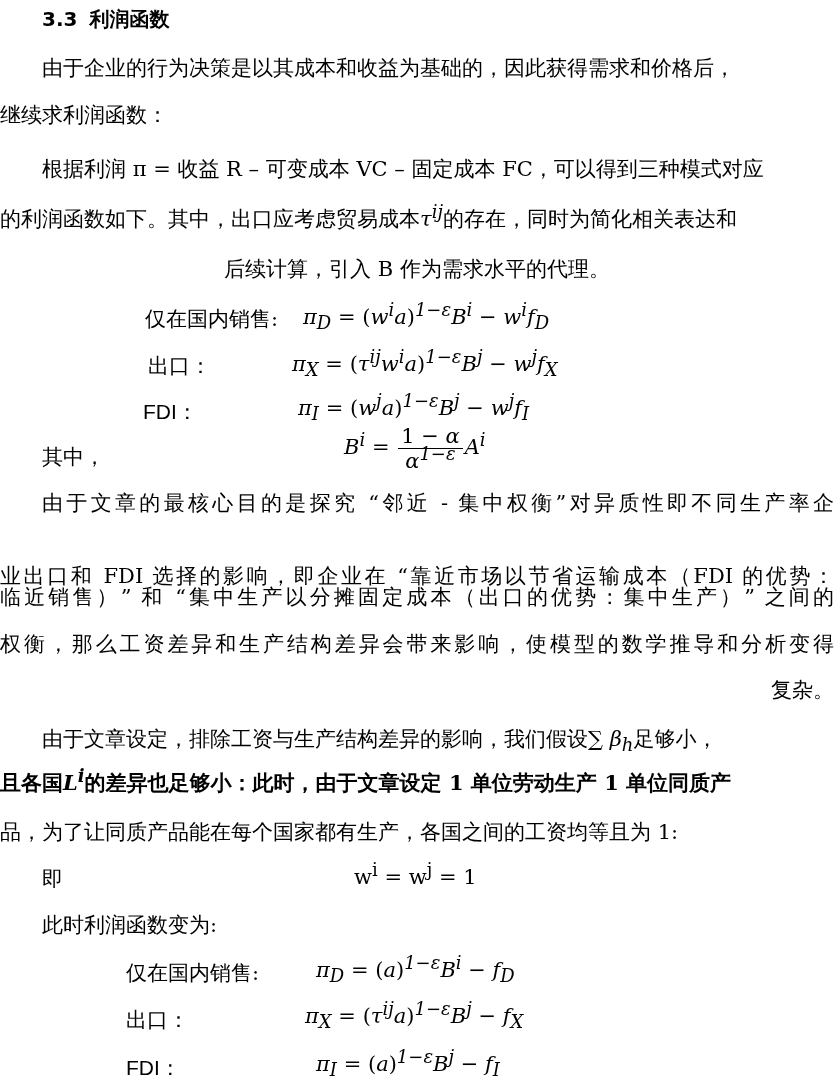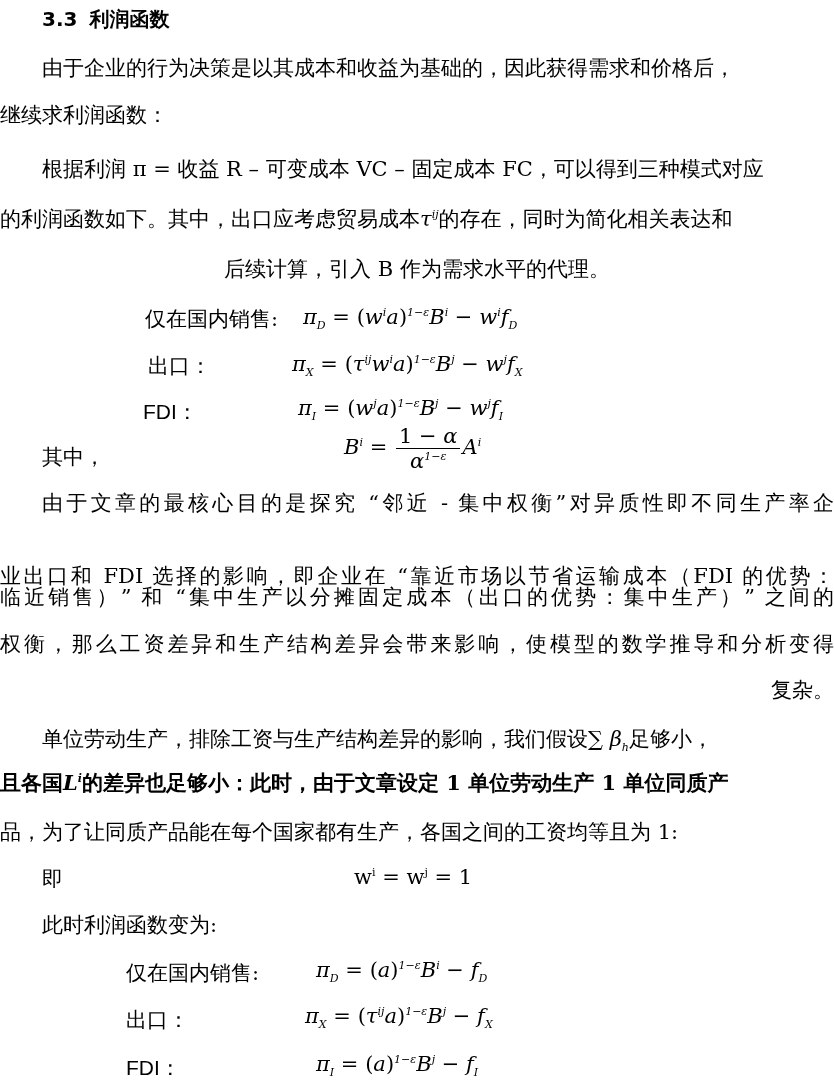--- a/index.html
+++ b/index.html
@@ -11,21 +11,21 @@
     .abs { position: absolute; white-space: nowrap; }
     .heading { left: 42px; top: 6px; font-family: "DejaVu Sans", "Liberation Sans", sans-serif; font-weight: bold; font-size: 20px; }
     .heading .num { margin-right: 12px; }
     .line { left: 0; width: 834px; line-height: 28px; }
     .indent { padding-left: 42px; box-sizing: border-box; }
     .justify { text-align: justify; text-align-last: justify; }
     .math { font-family: "DejaVu Serif", "Liberation Serif", serif; font-style: italic; }
     .math .up { font-style: normal; }
     .lbl { font-family: "DejaVu Serif", serif; }
     .lbl-sans { font-family: "Liberation Sans", sans-serif; }
-    sup, sub { font-size: 11px; line-height: 0; margin-top: 12px; }
+    sup, sub { font-size: 18px; line-height: 0; margin-top: 12px; }
     .frac { display: inline-block; vertical-align: middle; text-align: center; margin: 0 2px; }
     .frac .n { display: block; border-bottom: 1.5px solid #000; padding: 0 3px; font-style: normal; }
     .frac .d { display: block; padding: 0 3px; }
   </style>
 </head>
 <body>
 
 <div class="abs heading">
   <span class="num">3.3</span><span>利润函数</span>
 </div>
@@ -59,21 +59,21 @@
   B<sup>i</sup> <span class="up">=</span> <span class="frac"><span class="n">1 − <i>α</i></span><span class="d"><i>α</i><sup>1−ε</sup></span></span>A<sup>i</sup>
 </div>
 
 <div class="abs line indent justify" style="top:489px;">由于文章的最核心目的是探究 “邻近 - 集中权衡”对异质性即不同生产率企</div>
 <div class="abs line justify" style="top:540px;margin-top:22px;">业出口和  FDI  选择的影响，即企业在 “靠近市场以节省运输成本（FDI  的优势：</div>
 <div class="abs line justify" style="top:583px;">临近销售）” 和 “集中生产以分摊固定成本（出口的优势：集中生产）” 之间的</div>
 <div class="abs line justify" style="top:630px;">权衡，那么工资差异和生产结构差异会带来影响，使模型的数学推导和分析变得</div>
 <div class="abs line" style="top:676px;text-align:right;">复杂。</div>
 
 <div class="abs line indent" style="top:725px;">
-  <span>单位劳动生产，排除工资与生产结构差异的影响，我们假设</span><span class="math"><span class="up">∑</span> β<sub>h</sub></span><span>足够小，</span>
+  <span>由于文章设定，排除工资与生产结构差异的影响，我们假设</span><span class="math"><span class="up">∑</span> β<sub>h</sub></span><span>足够小，</span>
 </div>
 <div class="abs line" style="top:769px;font-weight:bold;">
   <span>且各国</span><span class="math">L<sup>i</sup></span><span>的差异也足够小：此时，由于文章设定 1  单位劳动生产  1  单位同质产</span>
 </div>
 <div class="abs line" style="top:818px;">品，为了让同质产品能在每个国家都有生产，各国之间的工资均等且为 1:</div>
 
 <div class="abs lbl" style="left:42px; top:865px;">即</div>
 <div class="abs" style="left:354px; top:865px; font-family:'DejaVu Serif', serif;">
   w<sup>i</sup> = w<sup>j</sup> = 1
 </div>

